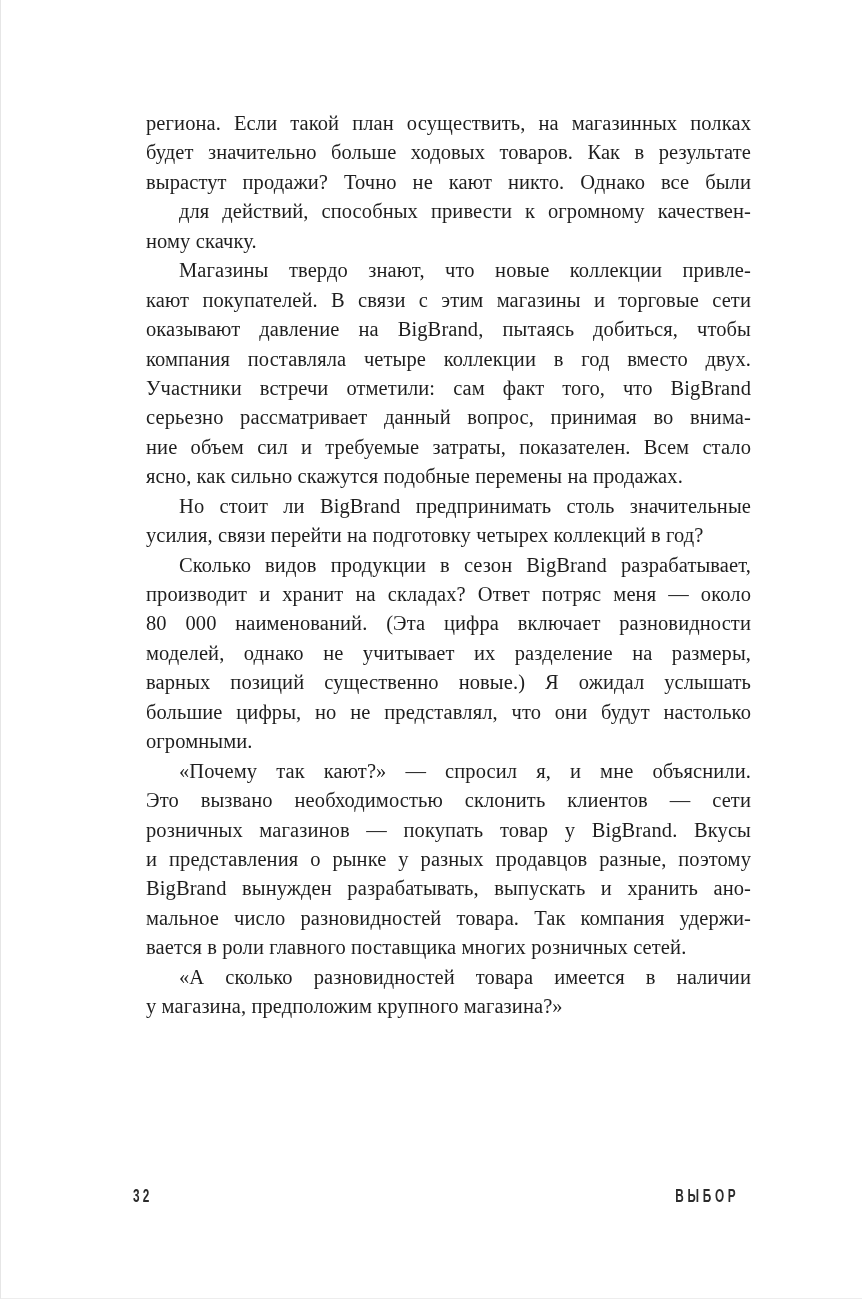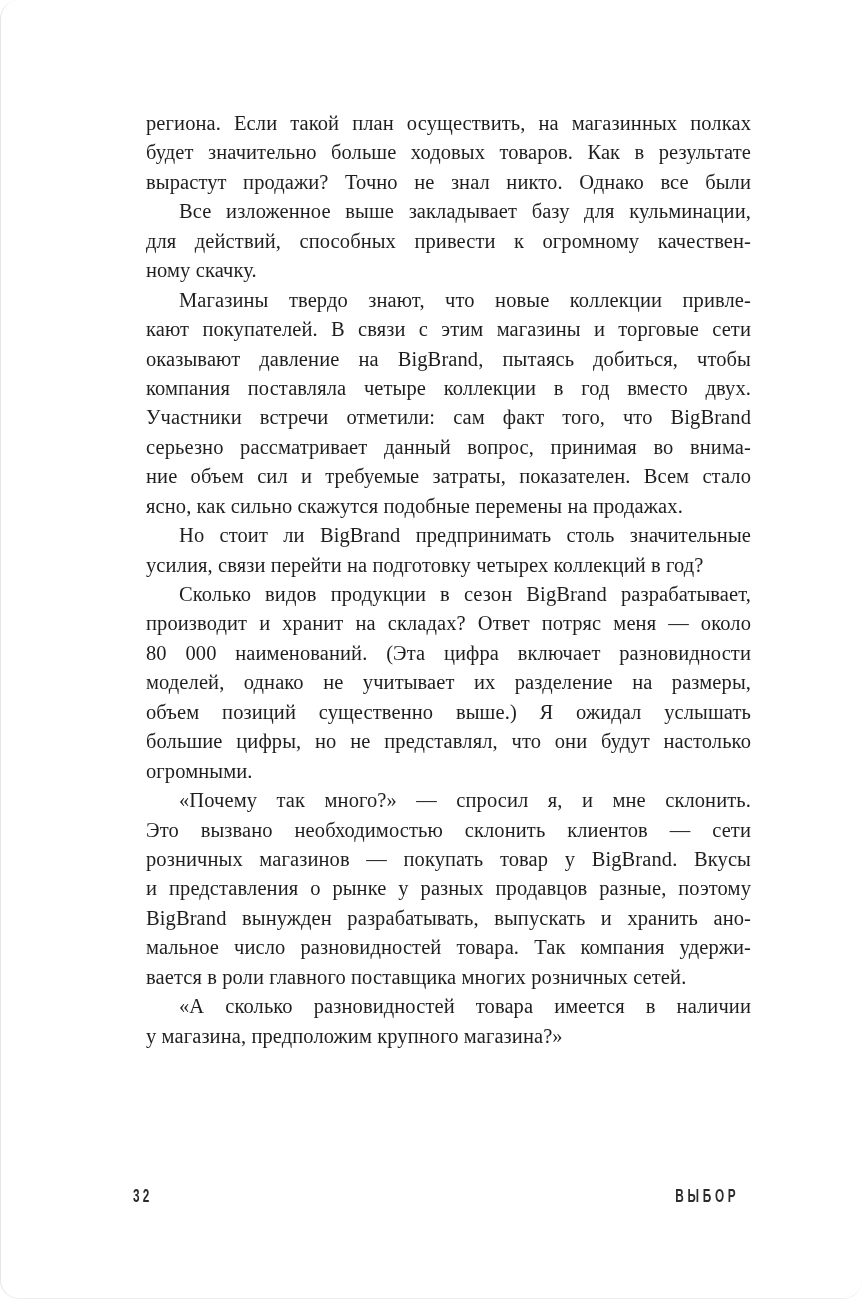--- a/index.html
+++ b/index.html
@@ -11,21 +11,20 @@
     position: relative;
     width: 862px;
     height: 1299px;
     background: #ffffff;
     border-left: 1px solid #e6e6e6;
     border-bottom: 1px solid #ededed;
     box-sizing: border-box;
     font-family: "Liberation Serif", "DejaVu Serif", serif;
     color: #1e1e1e;
     overflow: hidden;
-    border-radius: 19px;
   }
   .text-block {
     position: absolute;
     left: 145px;
     top: 109px;
     width: 605px;
   }
   .para {
     margin: 0;
     padding: 0;
@@ -80,24 +79,23 @@
 </style>
 </head>
 <body>
 
 <div class="page">
 
   <div class="text-block" id="text-block">
       <div class="para">
         <div class="line">региона. Если такой план осуществить, на магазинных полках</div>
         <div class="line">будет значительно больше ходовых товаров. Как в результате</div>
-        <div class="line">вырастут продажи? Точно не знал никто. Однако все были</div>
+        <div class="line">вырастут продажи? Точно не кают никто. Однако все были</div>
       </div>
       <div class="para indent">
-        <div class="line">Все изложенное выше закладывает базу для кульминации,</div>
         <div class="line">для действий, способных привести к огромному качествен-</div>
         <div class="line last">ному скачку.</div>
       </div>
       <div class="para indent">
         <div class="line">Магазины твердо знают, что новые коллекции привле-</div>
         <div class="line">кают покупателей. В связи с этим магазины и торговые сети</div>
         <div class="line">оказывают давление на BigBrand, пытаясь добиться, чтобы</div>
         <div class="line">компания поставляла четыре коллекции в год вместо двух.</div>
         <div class="line">Участники встречи отметили: сам факт того, что BigBrand</div>
         <div class="line">серьезно рассматривает данный вопрос, принимая во внима-</div>
@@ -106,26 +104,26 @@
       </div>
       <div class="para indent">
         <div class="line">Но стоит ли BigBrand предпринимать столь значительные</div>
         <div class="line last">усилия, связи перейти на подготовку четырех коллекций в год?</div>
       </div>
       <div class="para indent">
         <div class="line">Сколько видов продукции в сезон BigBrand разрабатывает,</div>
         <div class="line">производит и хранит на складах? Ответ потряс меня — около</div>
         <div class="line">80 000 наименований. (Эта цифра включает разновидности</div>
         <div class="line">моделей, однако не учитывает их разделение на размеры,</div>
-        <div class="line">объем позиций существенно выше.) Я ожидал услышать</div>
+        <div class="line">варных позиций существенно новые.) Я ожидал услышать</div>
         <div class="line">большие цифры, но не представлял, что они будут настолько</div>
         <div class="line last">огромными.</div>
       </div>
       <div class="para indent">
-        <div class="line">«Почему так много?» — спросил я, и мне склонить.</div>
+        <div class="line">«Почему так кают?» — спросил я, и мне объяснили.</div>
         <div class="line">Это вызвано необходимостью склонить клиентов — сети</div>
         <div class="line">розничных магазинов — покупать товар у BigBrand. Вкусы</div>
         <div class="line">и представления о рынке у разных продавцов разные, поэтому</div>
         <div class="line">BigBrand вынужден разрабатывать, выпускать и хранить ано-</div>
         <div class="line">мальное число разновидностей товара. Так компания удержи-</div>
         <div class="line last">вается в роли главного поставщика многих розничных сетей.</div>
       </div>
       <div class="para indent">
         <div class="line">«А сколько разновидностей товара имеется в наличии</div>
         <div class="line last">у магазина, предположим крупного магазина?»</div>

